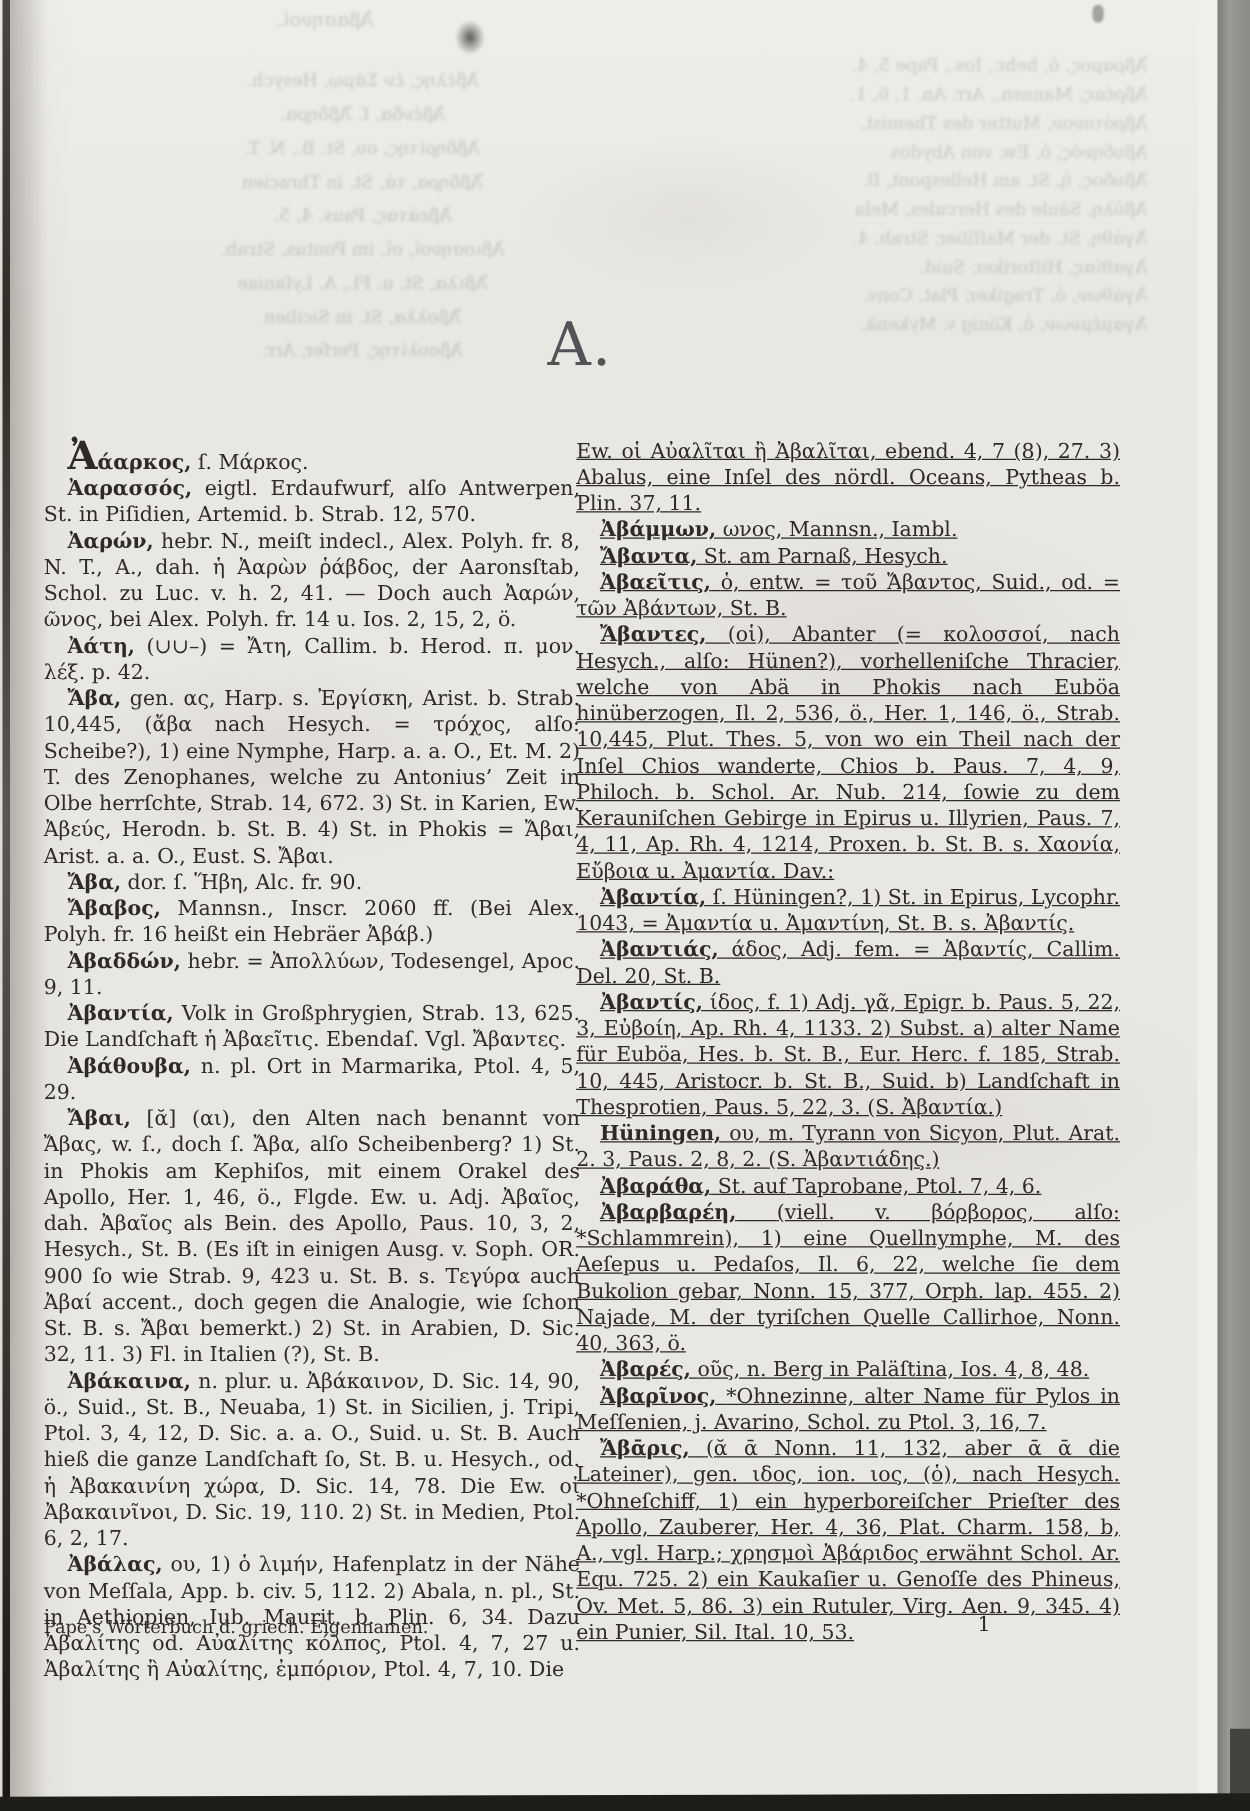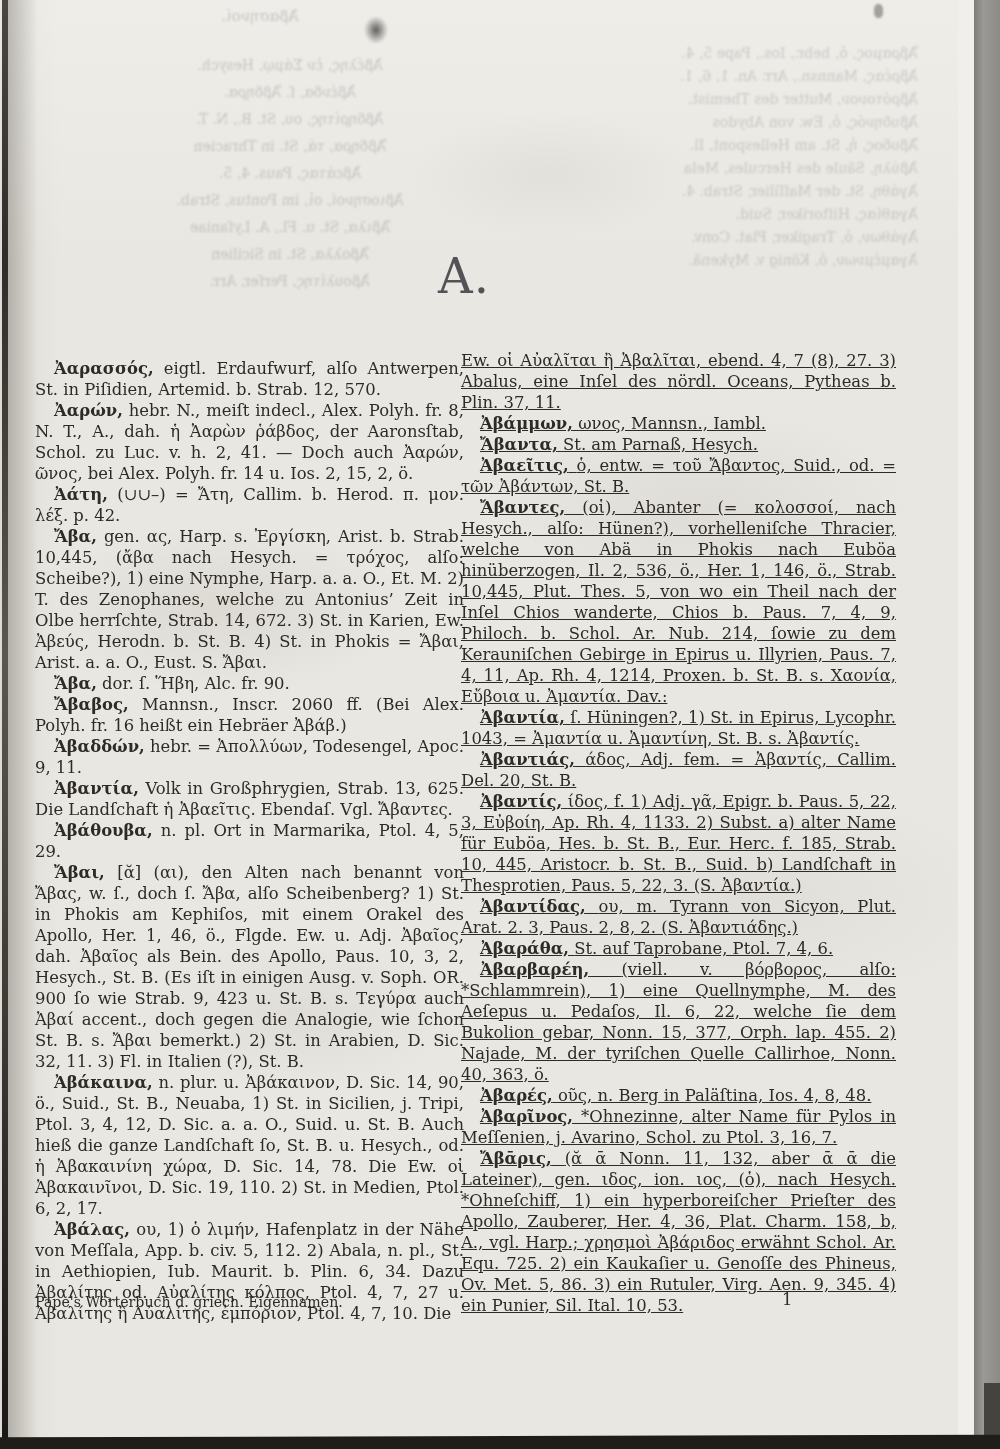--- a/index.html
+++ b/index.html
@@ -90,20 +90,21 @@
       <div>Ἀγαμέμνων, ὁ, König v. Mykenä.</div>
     </div>
 
   <div class="ink-blob"></div>
   <div class="tiny-mark"></div>
 
   <div class="section-heading">A.</div>
 
   <div class="col col-left">
 
+      <p class="entry lead"><span class="hw">Ἀάαρκος,</span> <span>ſ. Μάρκος.</span></p>
 
       <p class="entry"><span class="hw">Ἀαρασσός,</span> <span>eigtl. Erdaufwurf, alſo Antwerpen, St. in Piſidien, Artemid. b. Strab. 12, 570.</span></p>
 
       <p class="entry"><span class="hw">Ἀαρών,</span> <span>hebr. N., meiſt indecl., Alex. Polyh. fr. 8, N. T., A., dah. ἡ Ἀαρὼν ῥάβδος, der Aaronsſtab, Schol. zu Luc. v. h. 2, 41. — Doch auch Ἀαρών, ῶνος, bei Alex. Polyh. fr. 14 u. Ios. 2, 15, 2, ö.</span></p>
 
       <p class="entry"><span class="hw">Ἀάτη,</span> <span>(∪∪–) = Ἄτη, Callim. b. Herod. π. μον. λέξ. p. 42.</span></p>
 
       <p class="entry"><span class="hw">Ἄβα,</span> <span>gen. ας, Harp. s. Ἐργίσκη, Arist. b. Strab. 10,445, (ἄβα nach Hesych. = τρόχος, alſo: Scheibe?), 1) eine Nymphe, Harp. a. a. O., Et. M. 2) T. des Zenophanes, welche zu Antonius’ Zeit in Olbe herrſchte, Strab. 14, 672. 3) St. in Karien, Ew. Ἀβεύς, Herodn. b. St. B. 4) St. in Phokis = Ἄβαι, Arist. a. a. O., Eust. S. Ἄβαι.</span></p>
 
       <p class="entry"><span class="hw">Ἄβα,</span> <span>dor. ſ. Ἥβη, Alc. fr. 90.</span></p>
@@ -136,21 +137,21 @@
 
       <p class="entry"><span class="hw">Ἄβαντες,</span> <span>(οἱ), Abanter (= κολοσσοί, nach Hesych., alſo: Hünen?), vorhelleniſche Thracier, welche von Abä in Phokis nach Euböa hinüberzogen, Il. 2, 536, ö., Her. 1, 146, ö., Strab. 10,445, Plut. Thes. 5, von wo ein Theil nach der Inſel Chios wanderte, Chios b. Paus. 7, 4, 9, Philoch. b. Schol. Ar. Nub. 214, ſowie zu dem Kerauniſchen Gebirge in Epirus u. Illyrien, Paus. 7, 4, 11, Ap. Rh. 4, 1214, Proxen. b. St. B. s. Χαονία, Εὔβοια u. Ἀμαντία. Dav.:</span></p>
 
       <p class="entry"><span class="hw">Ἀβαντία,</span> <span>ſ. Hüningen?, 1) St. in Epirus, Lycophr. 1043, = Ἀμαντία u. Ἀμαντίνη, St. B. s. Ἀβαντίς.</span></p>
 
 
       <p class="entry"><span class="hw">Ἀβαντιάς,</span> <span>άδος, Adj. fem. = Ἀβαντίς, Callim. Del. 20, St. B.</span></p>
 
       <p class="entry"><span class="hw">Ἀβαντίς,</span> <span>ίδος, f. 1) Adj. γᾶ, Epigr. b. Paus. 5, 22, 3, Εὐβοίη, Ap. Rh. 4, 1133. 2) Subst. a) alter Name für Euböa, Hes. b. St. B., Eur. Herc. f. 185, Strab. 10, 445, Aristocr. b. St. B., Suid. b) Landſchaft in Thesprotien, Paus. 5, 22, 3. (S. Ἀβαντία.)</span></p>
 
-      <p class="entry"><span class="hw">Ἀβαντίδας,</span> <span>ου, m. Tyrann von Sicyon, Plut. Arat. 2. 3, Paus. 2, 8, 2. (S. Ἀβαντιάδης.)</span></p>
+      <p class="entry"><span class="hw">Hüningen,</span> <span>ου, m. Tyrann von Sicyon, Plut. Arat. 2. 3, Paus. 2, 8, 2. (S. Ἀβαντιάδης.)</span></p>
 
       <p class="entry"><span class="hw">Ἀβαράθα,</span> <span>St. auf Taprobane, Ptol. 7, 4, 6.</span></p>
 
       <p class="entry"><span class="hw">Ἀβαρβαρέη,</span> <span>(viell. v. βόρβορος, alſo: *Schlammrein), 1) eine Quellnymphe, M. des Aeſepus u. Pedaſos, Il. 6, 22, welche ſie dem Bukolion gebar, Nonn. 15, 377, Orph. lap. 455. 2) Najade, M. der tyriſchen Quelle Callirhoe, Nonn. 40, 363, ö.</span></p>
 
 
       <p class="entry"><span class="hw">Ἀβαρές,</span> <span>οῦς, n. Berg in Paläſtina, Ios. 4, 8, 48.</span></p>
 
       <p class="entry"><span class="hw">Ἀβαρῖνος,</span> <span>*Ohnezinne, alter Name für Pylos in Meſſenien, j. Avarino, Schol. zu Ptol. 3, 16, 7.</span></p>
 

